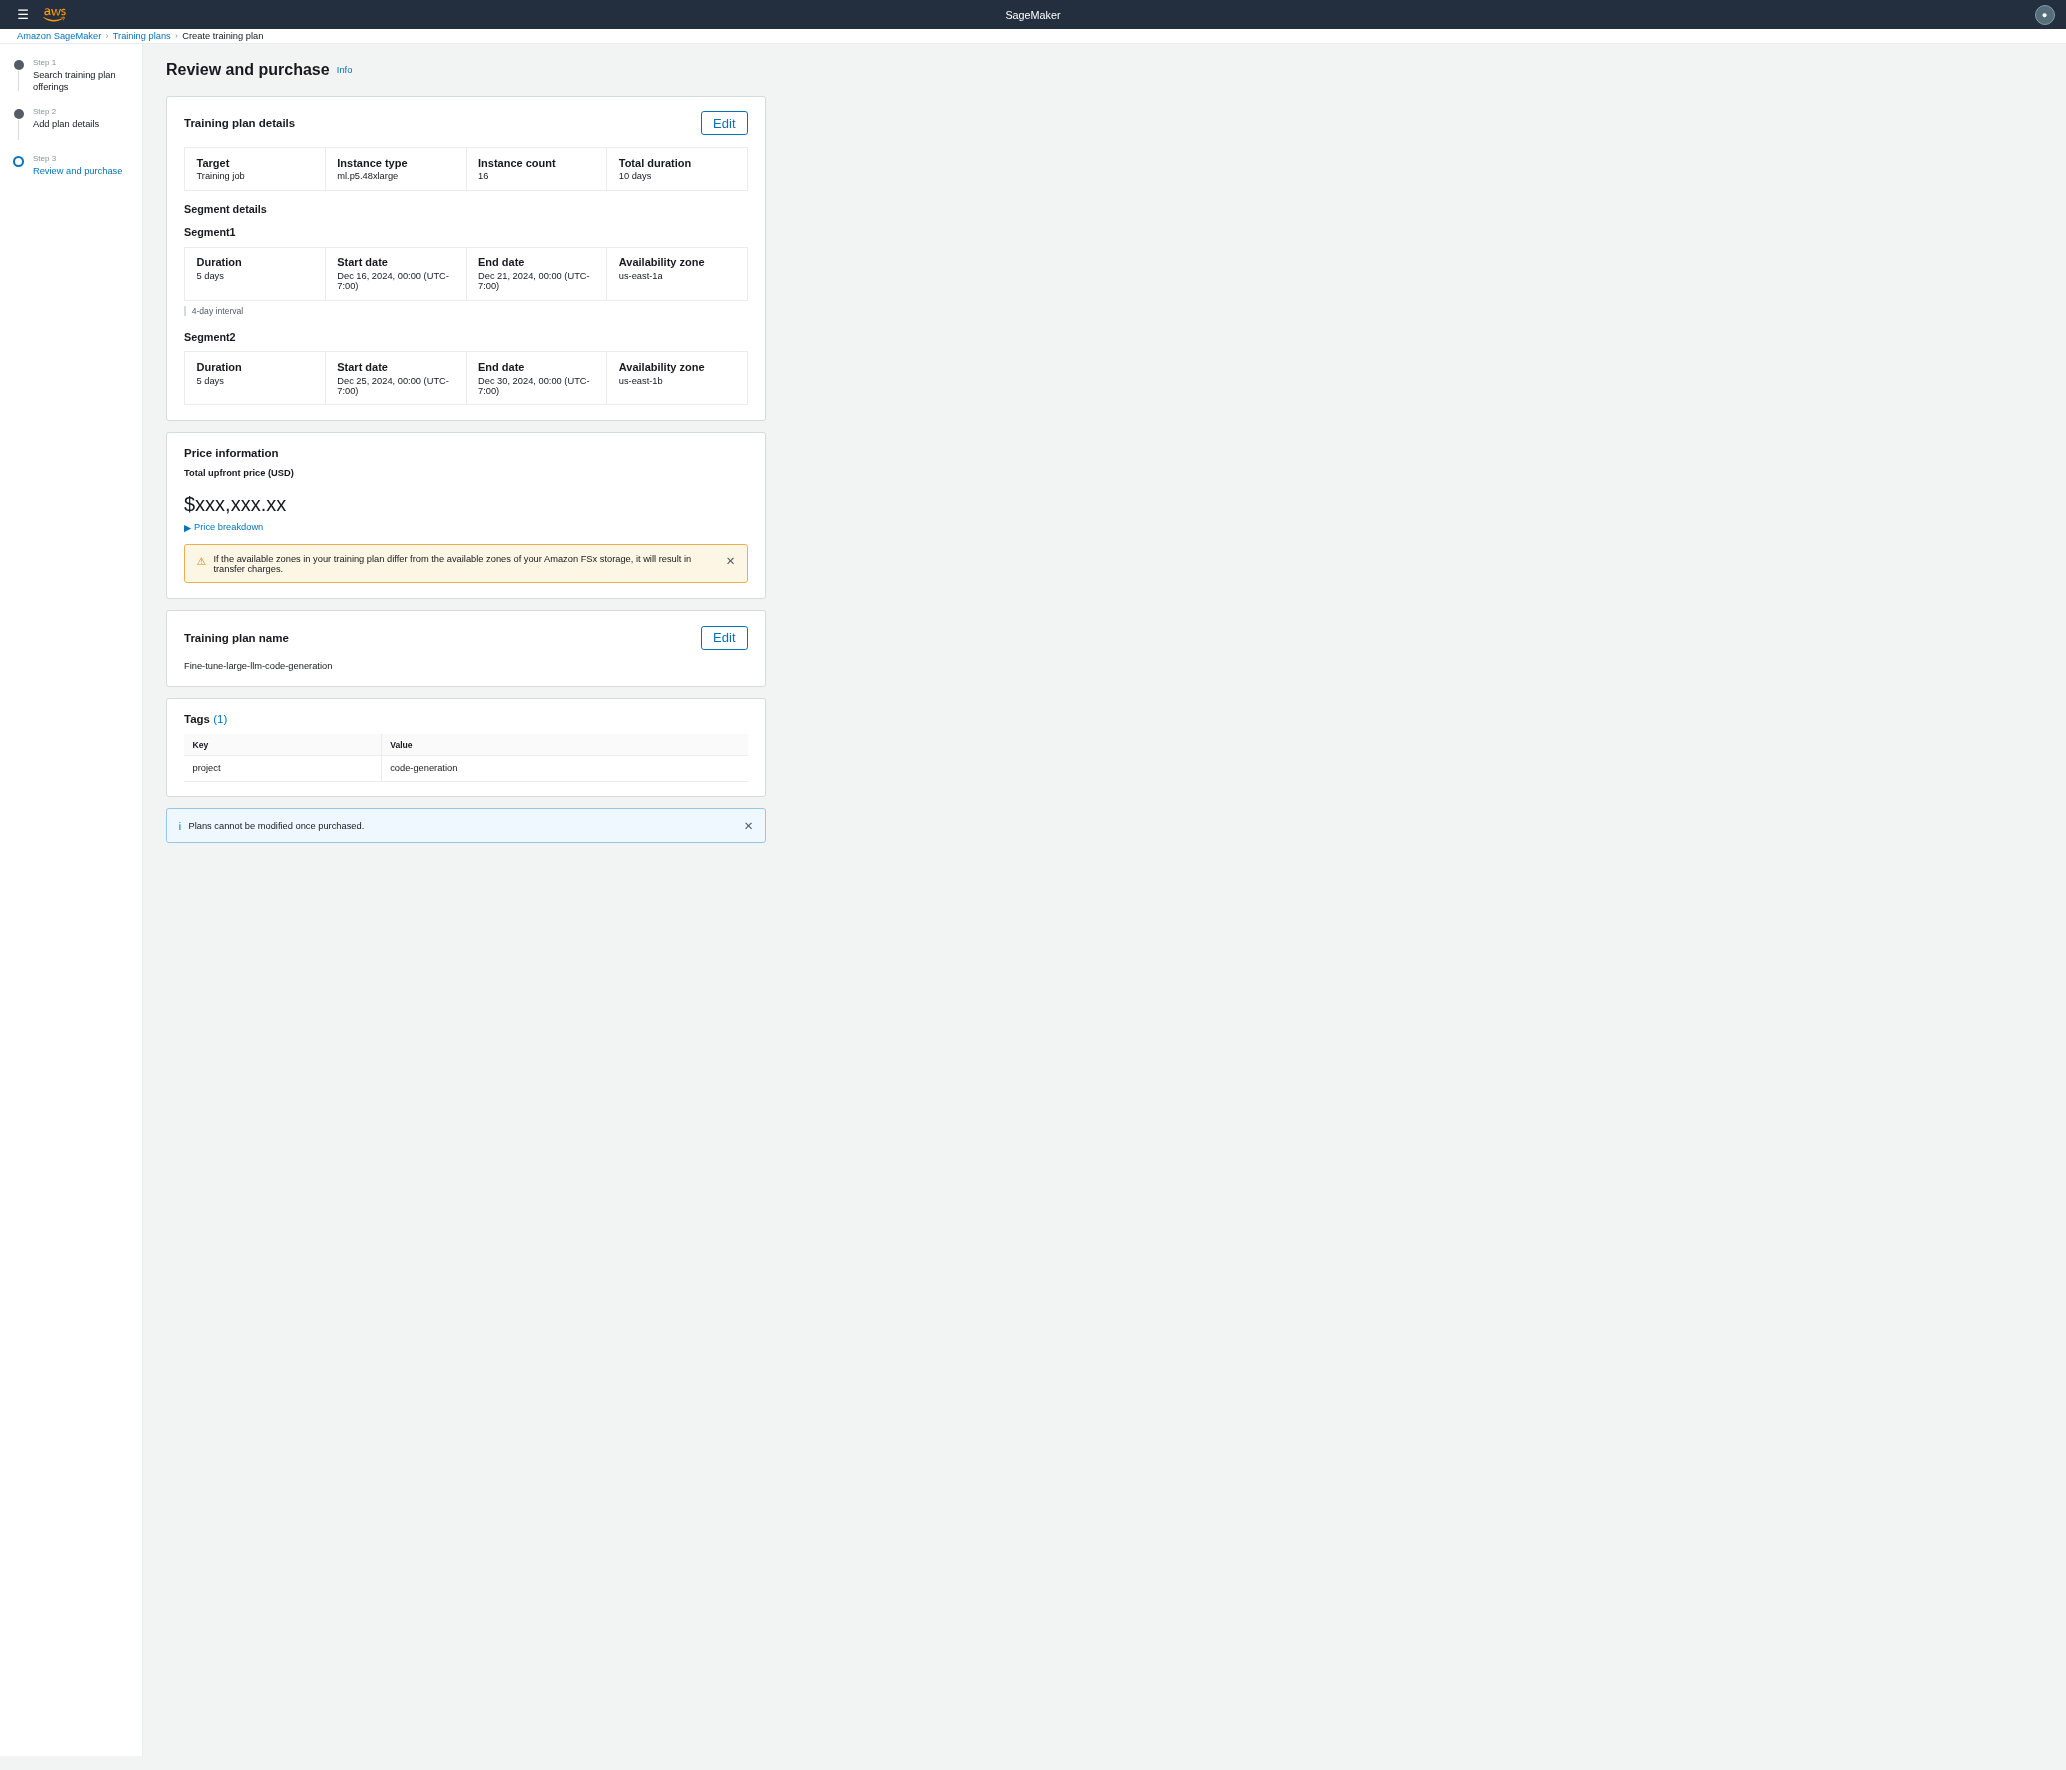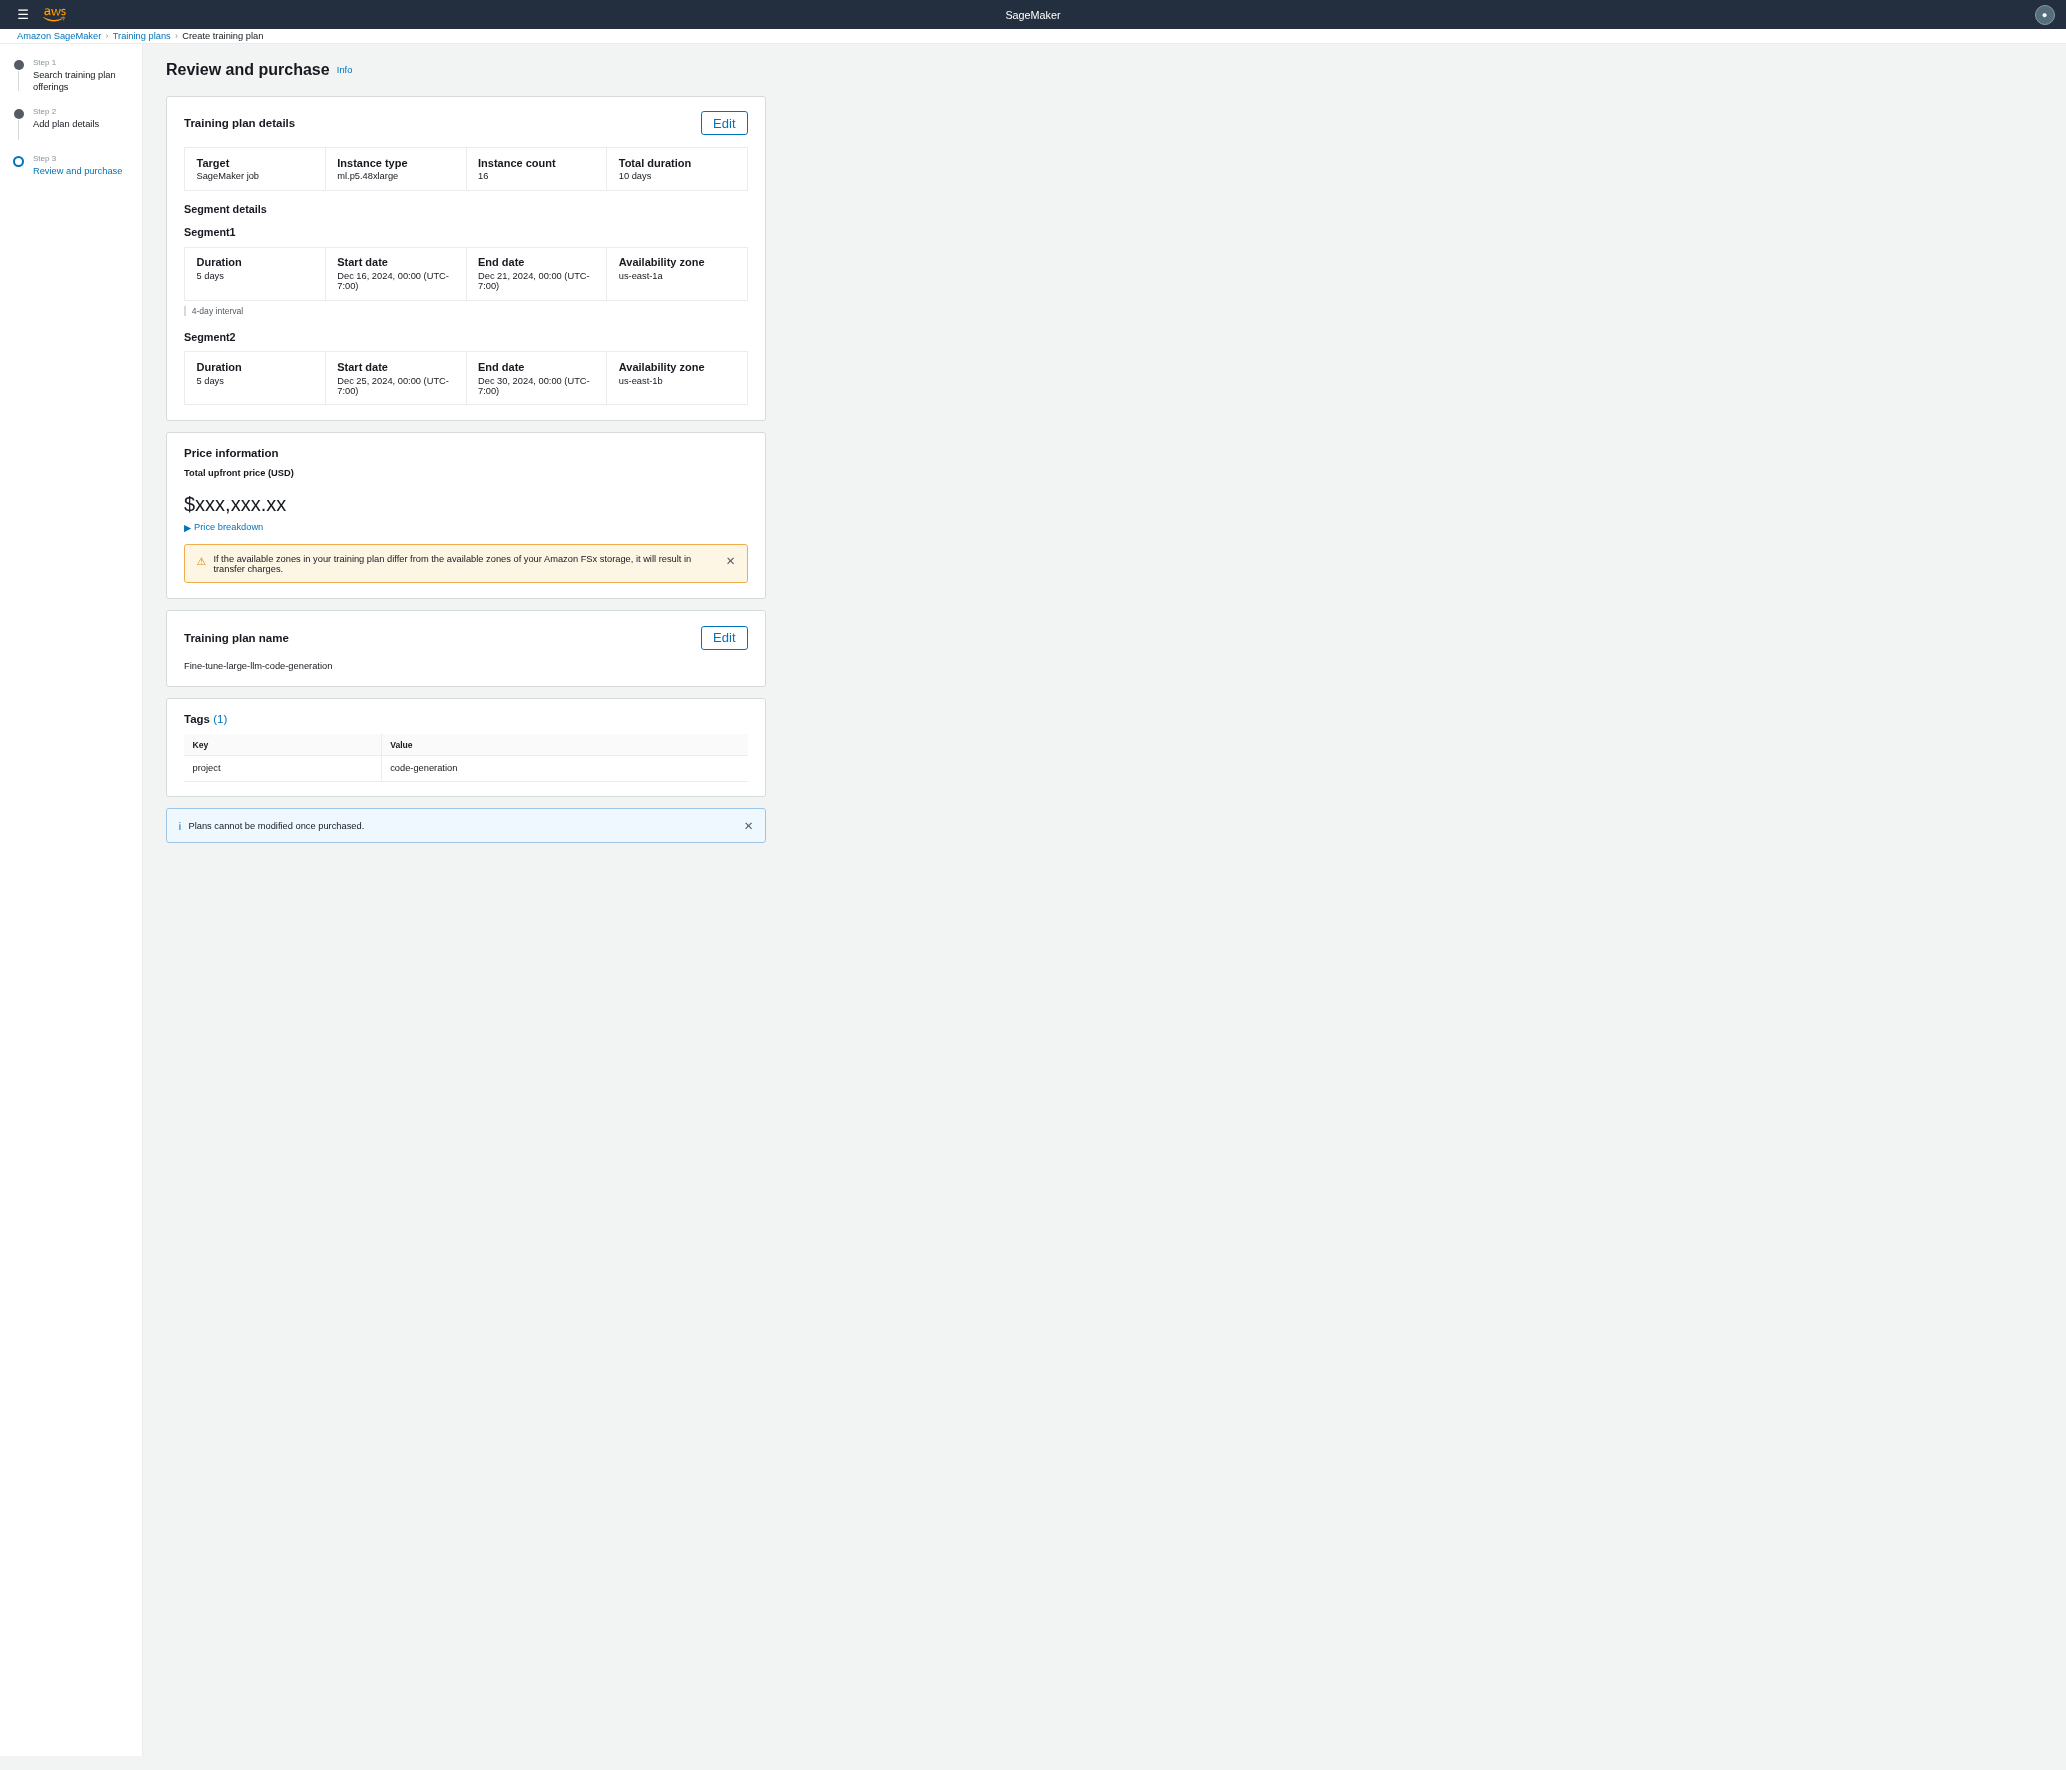--- a/index.html
+++ b/index.html
@@ -458,21 +458,21 @@
     </div>
 
     <div class="card">
       <div class="card-header">
         <span class="card-title">Training plan details</span>
         <button class="edit-btn">Edit</button>
       </div>
       <div class="details-grid">
         <div class="detail-cell">
           <div class="detail-label">Target</div>
-          <div class="detail-value">SageMaker job</div>
+          <div class="detail-value">Training job</div>
         </div>
         <div class="detail-cell">
           <div class="detail-label">Instance type</div>
           <div class="detail-value">ml.p5.48xlarge</div>
         </div>
         <div class="detail-cell">
           <div class="detail-label">Instance count</div>
           <div class="detail-value">16</div>
         </div>
         <div class="detail-cell">

